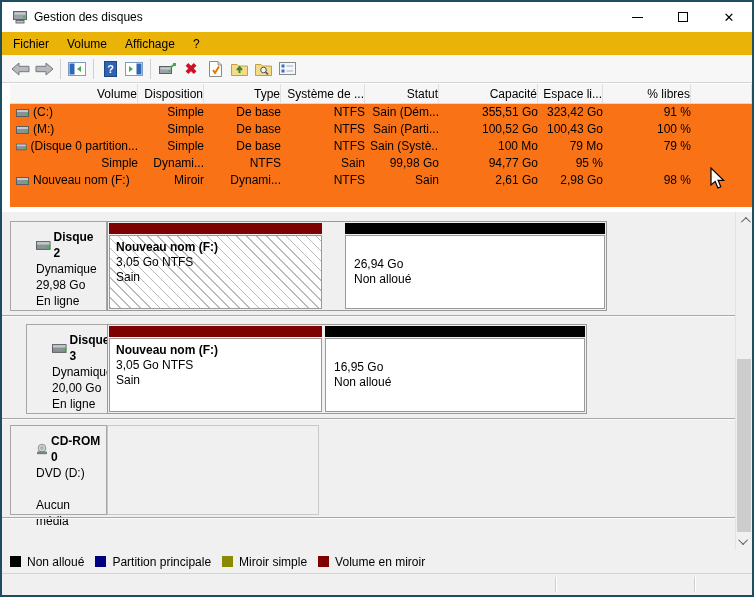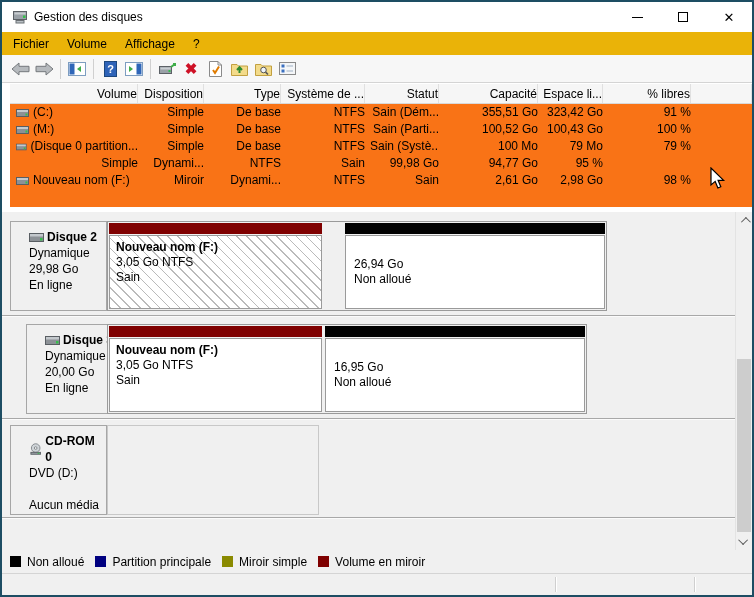--- a/index.html
+++ b/index.html
@@ -32,21 +32,21 @@
   .grid-row { display:grid; grid-template-columns:128px 66px 77px 84px 74px 99px 65px 88px auto; }
   .vol-header { height:20px; background:#f6f6f6; border-bottom:1px solid #d9d9d9; }
   .vol-header > div { border-right:1px solid #e0e0e0; padding:3px 0 0 5px; overflow:hidden; white-space:nowrap; }
   .vol-row { height:17px; line-height:17px; }
   .vol-row > div { overflow:hidden; white-space:nowrap; padding-left:5px; }
   .vol-name { display:flex; align-items:center; gap:4px; padding-left:6px !important; }
   
   .graphpane { position:absolute; left:0; top:210px; right:0; height:338px; background:#f0f0f0; }
   .band-divider { position:absolute; left:0; right:16px; height:2px; border-top:1px solid #a8a8a8; background:#fbfbfb; }
   .disk-label { position:absolute; left:8px; width:97px; background:#f0f0f0;
-                border:1px solid #a6a6a6; padding:7px 4px 0 18px; line-height:16px; }
+                border:1px solid #a6a6a6; padding:7px 4px 0 25px; line-height:16px; }
   .disk-label .dname { font-weight:bold; display:flex; align-items:center; gap:3px; }
   .enclosure { position:absolute; background:#f0f0f0; border:1px solid #9a9a9a; padding:1px; display:flex; gap:3px; }
   .pcell { display:flex; flex-direction:column; }
   .pstrip { height:11px; }
   .strip-mirror { background:#7f0000; }
   .strip-unalloc { background:#000; }
   .pbody { flex:1; background:#fff; border:1px solid #9a9a9a; margin-top:1px;
            padding:4px 6px; line-height:15px; overflow:hidden; }
   .pbody.hatched { background:
       repeating-linear-gradient(45deg, rgba(130,130,130,.55) 0 1px, transparent 1px 7px), #fff; }

